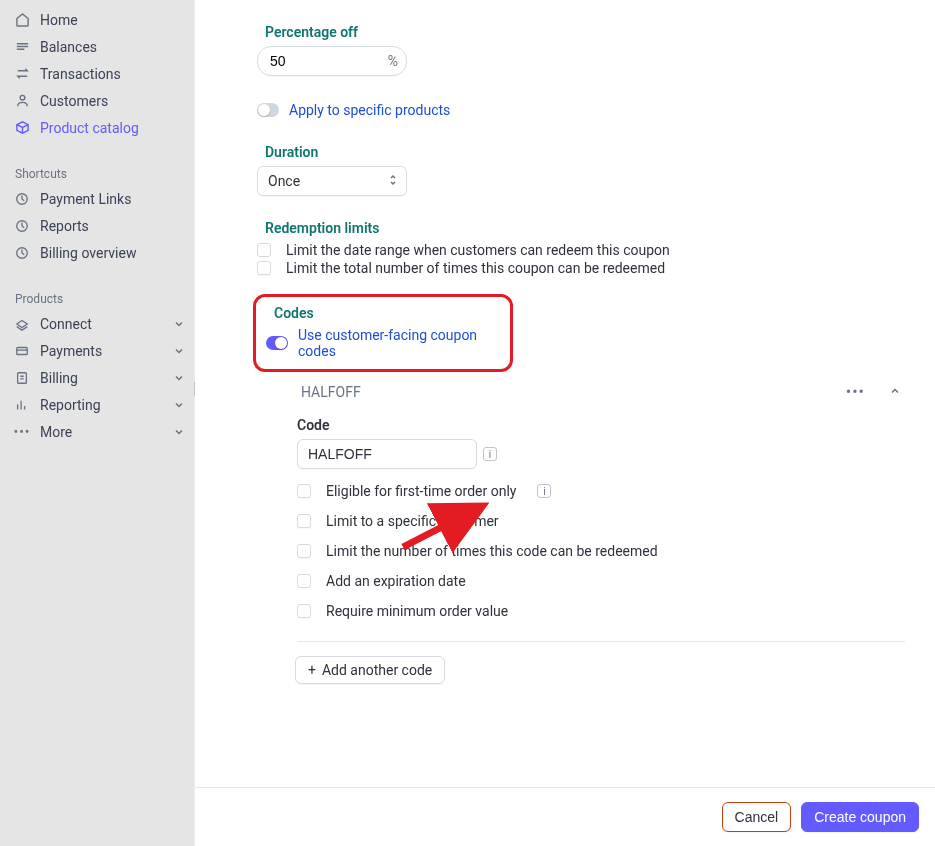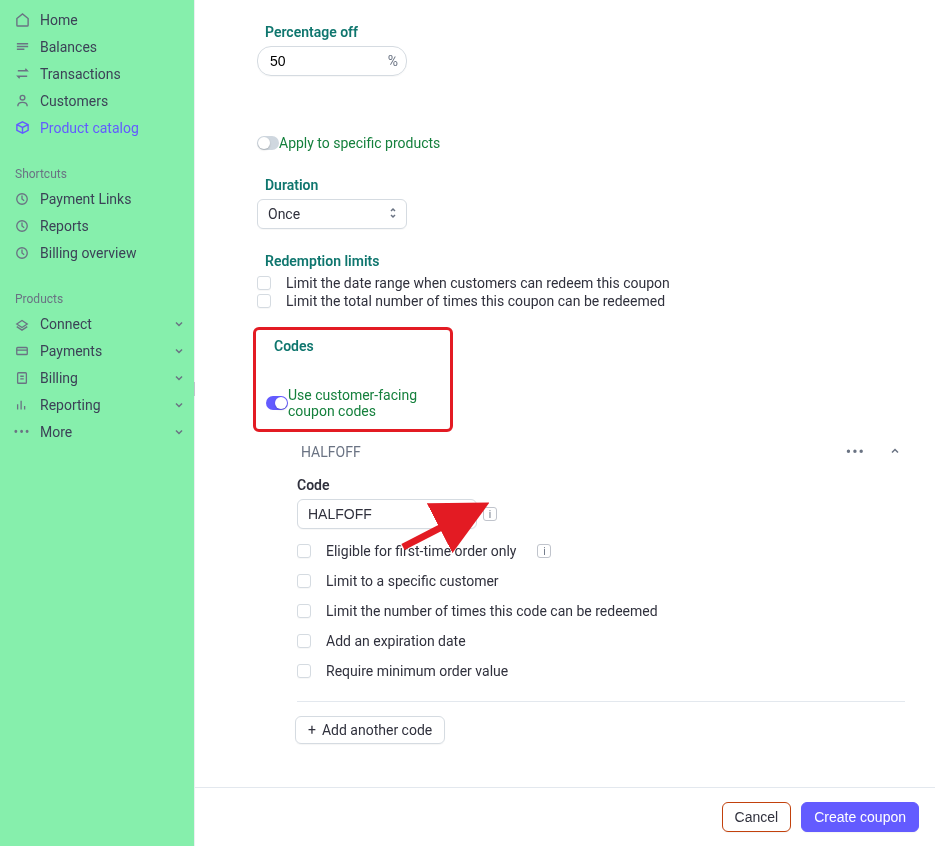--- a/index.html
+++ b/index.html
@@ -11,21 +11,21 @@
     background: #fff;
     width: 935px; height: 846px;
     overflow: hidden;
   }
   .app { display: flex; width: 935px; height: 846px; }
   
   .sidebar {
     width: 195px;
     padding: 6px 0 0 0;
     border-right: 1px solid #ebeef1;
-    background: #86efac;
+    background: #e5e5e5;
     flex-shrink: 0;
     position: relative;
   }
   .drag-handle {
     position: absolute;
     right: -2px;
     top: 382px;
     width: 2px;
     height: 14px;
     border-left: 2px solid #c0c4cc;
@@ -79,21 +79,21 @@
     height: 30px;
     padding: 0 10px;
     font-size: 14px;
     color:#30313d;
     background:#fff;
     box-shadow: 0 1px 1px rgba(0,0,0,0.03);
   }
   .pct-input { display:flex; align-items:center; width:150px; border:1px solid #d5dbe1; border-radius:14px; height:30px; box-shadow:0 1px 1px rgba(0,0,0,.03); padding:0 8px 0 10px;}
   .pct-input input { border:none; outline:none; flex:1; font-size:14px; width:100%; }
   .pct-input .suffix { color:#6a7383; }
-  .toggle-row { display:flex; align-items:center; color:#15803d;margin-top:33px; }
+  .toggle-row { display:flex; align-items:center; gap:10px; color:#1d4ed8; }
   .toggle {
     width: 22px; height:14px; border-radius:7px; background:#cfd7df; position:relative; flex-shrink:0;
   }
   .toggle .knob { position:absolute; top:1px; left:1px; width:12px; height:12px; background:#fff; border-radius:50%; box-shadow:0 1px 2px rgba(0,0,0,.2);}
   .toggle.on { background:#635bff; }
   .toggle.on .knob { left:9px; }
   .select {
     display:flex; align-items:center; justify-content:space-between;
     width:150px; height:30px; padding:0 8px 0 10px;
     border:1px solid #d5dbe1; border-radius:6px; box-shadow:0 1px 1px rgba(0,0,0,.03);
@@ -103,23 +103,23 @@
   .help-text a { color:#635bff; text-decoration:none; }
   .help-text .arrow { color:#635bff; }
   .checkbox-row { display:flex; align-items:center; gap:15px; color:#30313d; margin:2px 0;}
   .checkbox {
     width:14px; height:14px; border:1px solid #d5dbe1; border-radius:3px; background:#fff; flex-shrink:0;
     box-shadow:0 1px 1px rgba(0,0,0,.03);
   }
   
   .codes-box {
     border: 3px solid #e31b23;
-    border-radius: 6px;
+    border-radius: 12px;
     padding: 8px 10px 10px;
-    width: 200px;
+    width: 260px;
     margin: 18px 0 6px -4px;
   }
   .codes-box .field-label { margin-bottom:6px; }
   .code-item {
     margin: 4px 0 0 38px;
   }
   .code-header {
     display:flex; align-items:center; padding:4px 6px; color:#6a7383;
   }
   .code-header .name { flex:1; }

